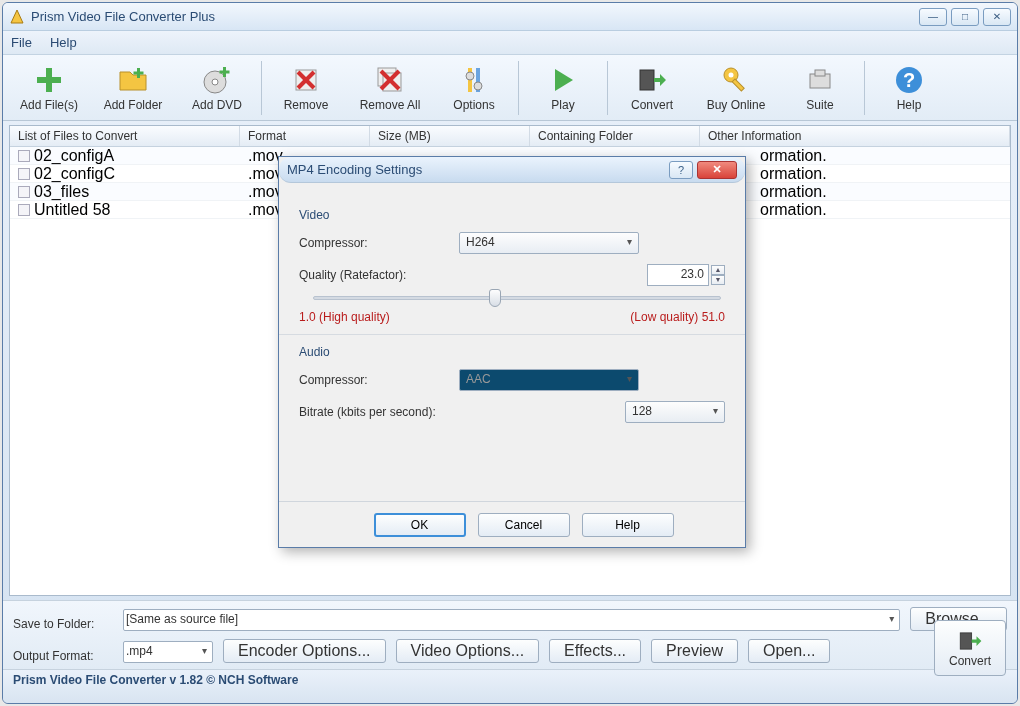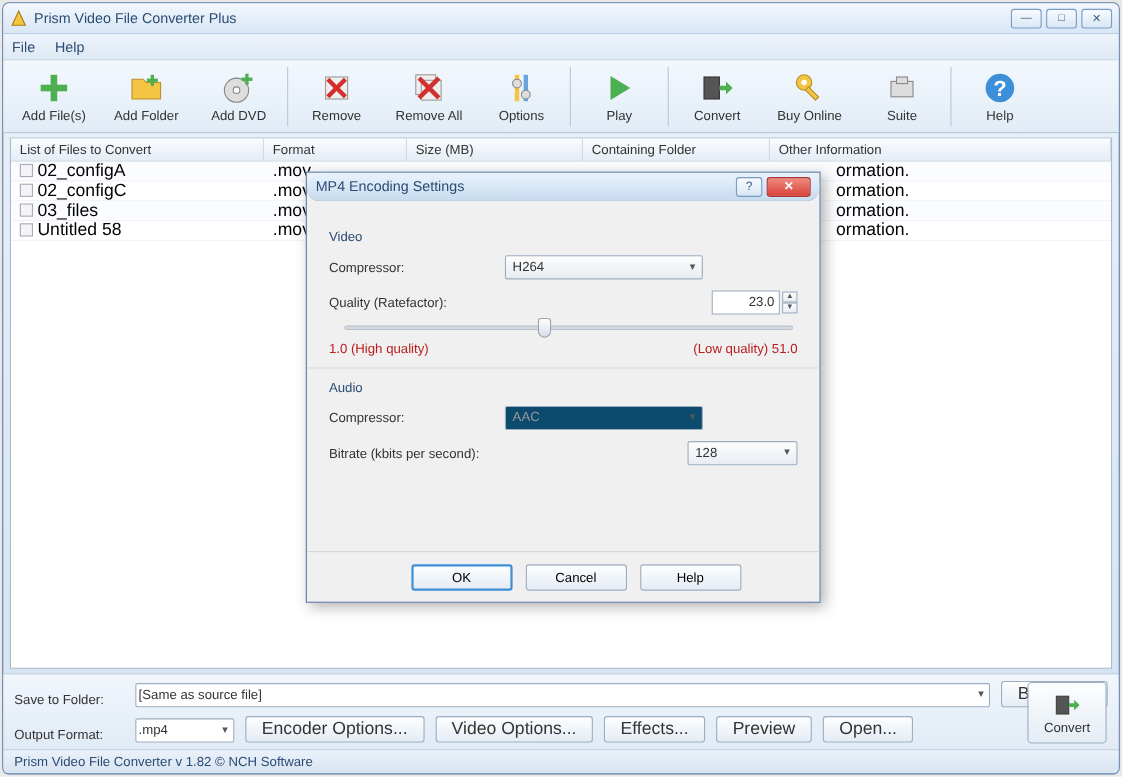--- a/index.html
+++ b/index.html
@@ -25,21 +25,21 @@
 .row .cell { padding: 0 8px; }
 .row:nth-child(odd) { background: #fafcff; }
 .file-icon { display: inline-block; width: 12px; height: 12px; border: 1px solid #aab; margin-right: 4px; vertical-align: middle; background: #f4f4f8; }
 .bottombar { padding: 6px 10px; border-top: 1px solid #c6d2de; background: linear-gradient(#f1f6fc,#e1ebf5); display: flex; flex-direction: column; gap: 8px; font-size: 12px; color: #333; }
 .bottom-row { display: flex; align-items: flex-end; gap: 10px; }
 .bottom-row .label { width: 100px; }
 .combo { height: 22px; border: 1px solid #9eaec0; background: #fff; padding: 2px 20px 2px 2px; position: relative; border-radius: 2px; }
 .combo:after { content: "▾"; position: absolute; right: 5px; top: 3px; font-size: 10px; color: #555; }
 .btn { height: 24px; padding: 0 14px; border: 1px solid #9eaec0; border-radius: 3px; background: linear-gradient(#fdfefe,#e4ecf5); font-size: 16px; display: inline-flex; align-items: center; justify-content: center; }
 .big-convert { width: 72px; height: 56px; border: 1px solid #9eaec0; border-radius: 4px; background: linear-gradient(#fdfefe,#e4ecf5); display: flex; flex-direction: column; align-items: center; justify-content: center; font-size: 12px; margin-left: auto; }
-.statusbar { height: 22px; padding: 3px 10px; font-size: 12px; color: #2b4c74; background: linear-gradient(#eaf1fa,#d8e4f1); border-top: 1px solid #c6d2de; }
+.statusbar { height: 34px; padding: 3px 10px; font-size: 12px; color: #2b4c74; background: linear-gradient(#eaf1fa,#d8e4f1); border-top: 1px solid #c6d2de; font-weight: bold; }
 
 .dialog { position: absolute; left: 278px; top: 156px; width: 468px; height: 392px; border: 1px solid #5a7ca8; box-shadow: 4px 4px 12px rgba(0,0,0,0.3); background: #f0f0f0; display: flex; flex-direction: column; }
 .dlg-title { height: 26px; background: linear-gradient(#eaf3fd,#c8dbef); display: flex; align-items: center; padding: 0 8px; font-size: 13px; color: #2b4c74; border-bottom: 1px solid #b4c7da; border-radius: 12px; }
 .dlg-title .title { flex: 1; }
 .dlg-close { width: 40px; height: 18px; background: linear-gradient(#f08a7e,#d9433a); border: 1px solid #a33; border-radius: 3px; color: #fff; font-size: 11px; font-weight: bold; display: flex; align-items: center; justify-content: center; margin-left: 4px; }
 .dlg-help { width: 24px; height: 18px; border: 1px solid #7a9cc0; border-radius: 3px; background: linear-gradient(#f7fbff,#d9e7f4); font-size: 11px; color: #3b6189; display: flex; align-items: center; justify-content: center; }
 .dlg-body { flex: 1; padding: 19px 20px; font-size: 12px; color: #333; }
 .group-label { color: #2b4c74; margin: 6px 0 10px 0; }
 .field-row { display: flex; align-items: center; margin: 10px 0; }
 .field-row .flabel { width: 160px; }

